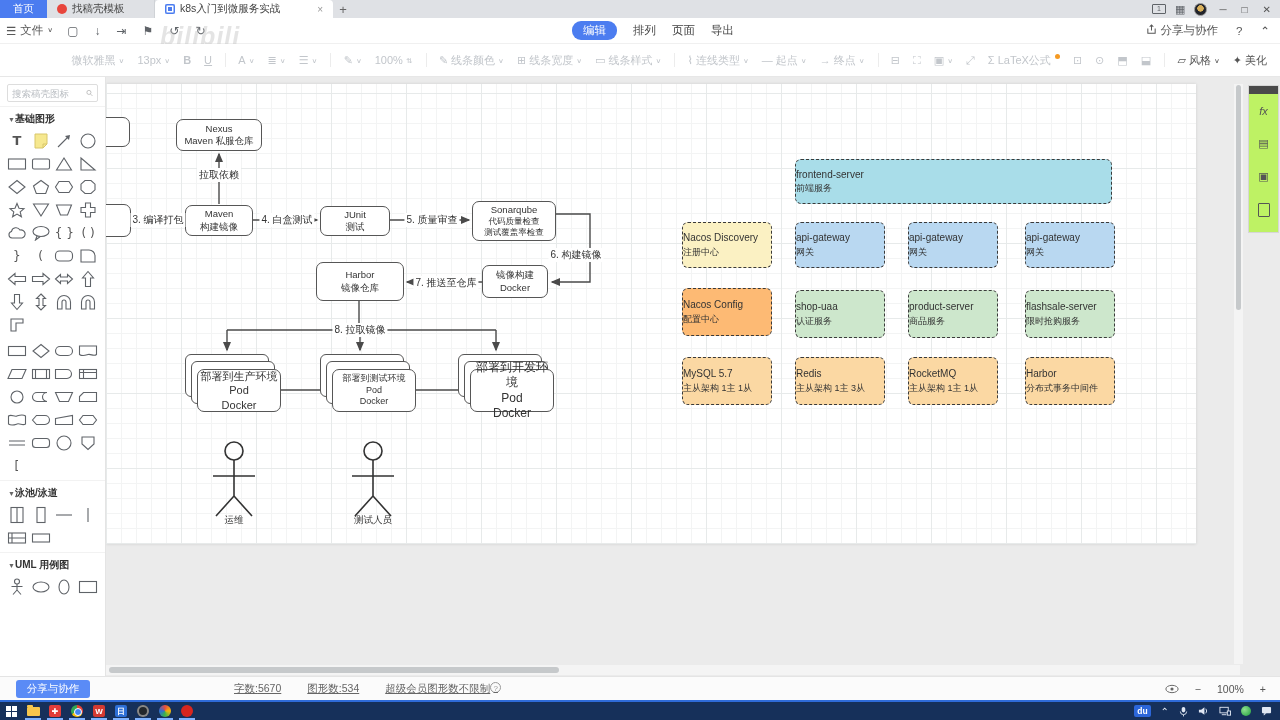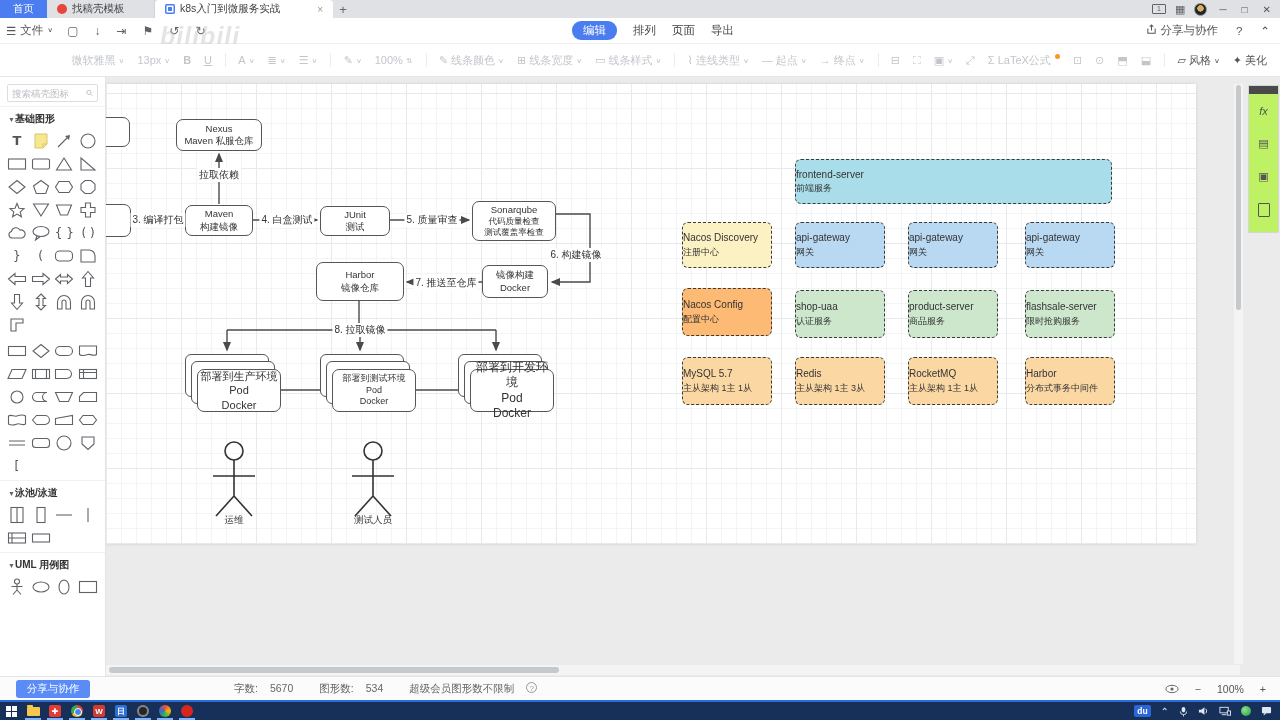--- a/index.html
+++ b/index.html
@@ -74,21 +74,21 @@
   .vscroll { position:absolute; left:1128px; top:7px; width:9px; height:580px; background:#f4f4f4; }
   .vthumb { position:absolute; left:2px; top:1px; width:5px; height:225px; background:#c6c9cb; border-radius:3px; }
   .rpanel { position:absolute; left:1142px; top:8px; width:31px; height:148px; background:#bef264; border:1px solid #d6d6d6; }
   .rpanel .hd { height:8px; background:#4a4a4a; }
   .rpanel .pi { height:33px; display:flex; align-items:center; justify-content:center; color:#555; font-size:11px; }
   .page-ico { width:12px; height:14px; border:1.2px solid #555; border-radius:1px; }
 
   
   .statusbar { position:absolute; left:0; top:676px; width:1280px; height:24px; background:#fbfbfb; border-top:1px solid #e4e4e4; display:flex; align-items:center; font-size:10.5px; color:#666; }
   .more-btn { margin-left:16px; width:74px; height:18px; background:#5a8bf6; color:#fff; border:0; border-radius:3px; font-size:10.5px; font-family:inherit; }
-  .st-item { margin-left:26px; display:flex; gap:12px; }
+  .st-item { margin-left:26px; display:flex; gap:0;text-decoration:underline; }
   .circ-q { display:inline-block; width:11px; height:11px; border:1px solid #999; border-radius:50%; font-size:8px; line-height:11px; text-align:center; color:#999; }
   .sb-right { margin-left:auto; display:flex; align-items:center; gap:16px; padding-right:14px; color:#555; }
 
   
   .bluestrip { position:absolute; left:0; top:700px; width:1280px; height:2px; background:#2f6bd8; }
   .taskbar { position:absolute; left:0; top:702px; width:1280px; height:18px; background:#16305a; display:flex; align-items:center; }
   .tk { width:22px; height:18px; display:flex; align-items:center; justify-content:center; position:relative; }
   .tk.run::after { content:""; position:absolute; left:3px; bottom:0; width:16px; height:2px; background:#7fb2ff; }
   .win-logo { display:grid; grid-template-columns:5px 5px; grid-template-rows:5px 5px; gap:1px; }
   .win-logo div { background:#fff; }

